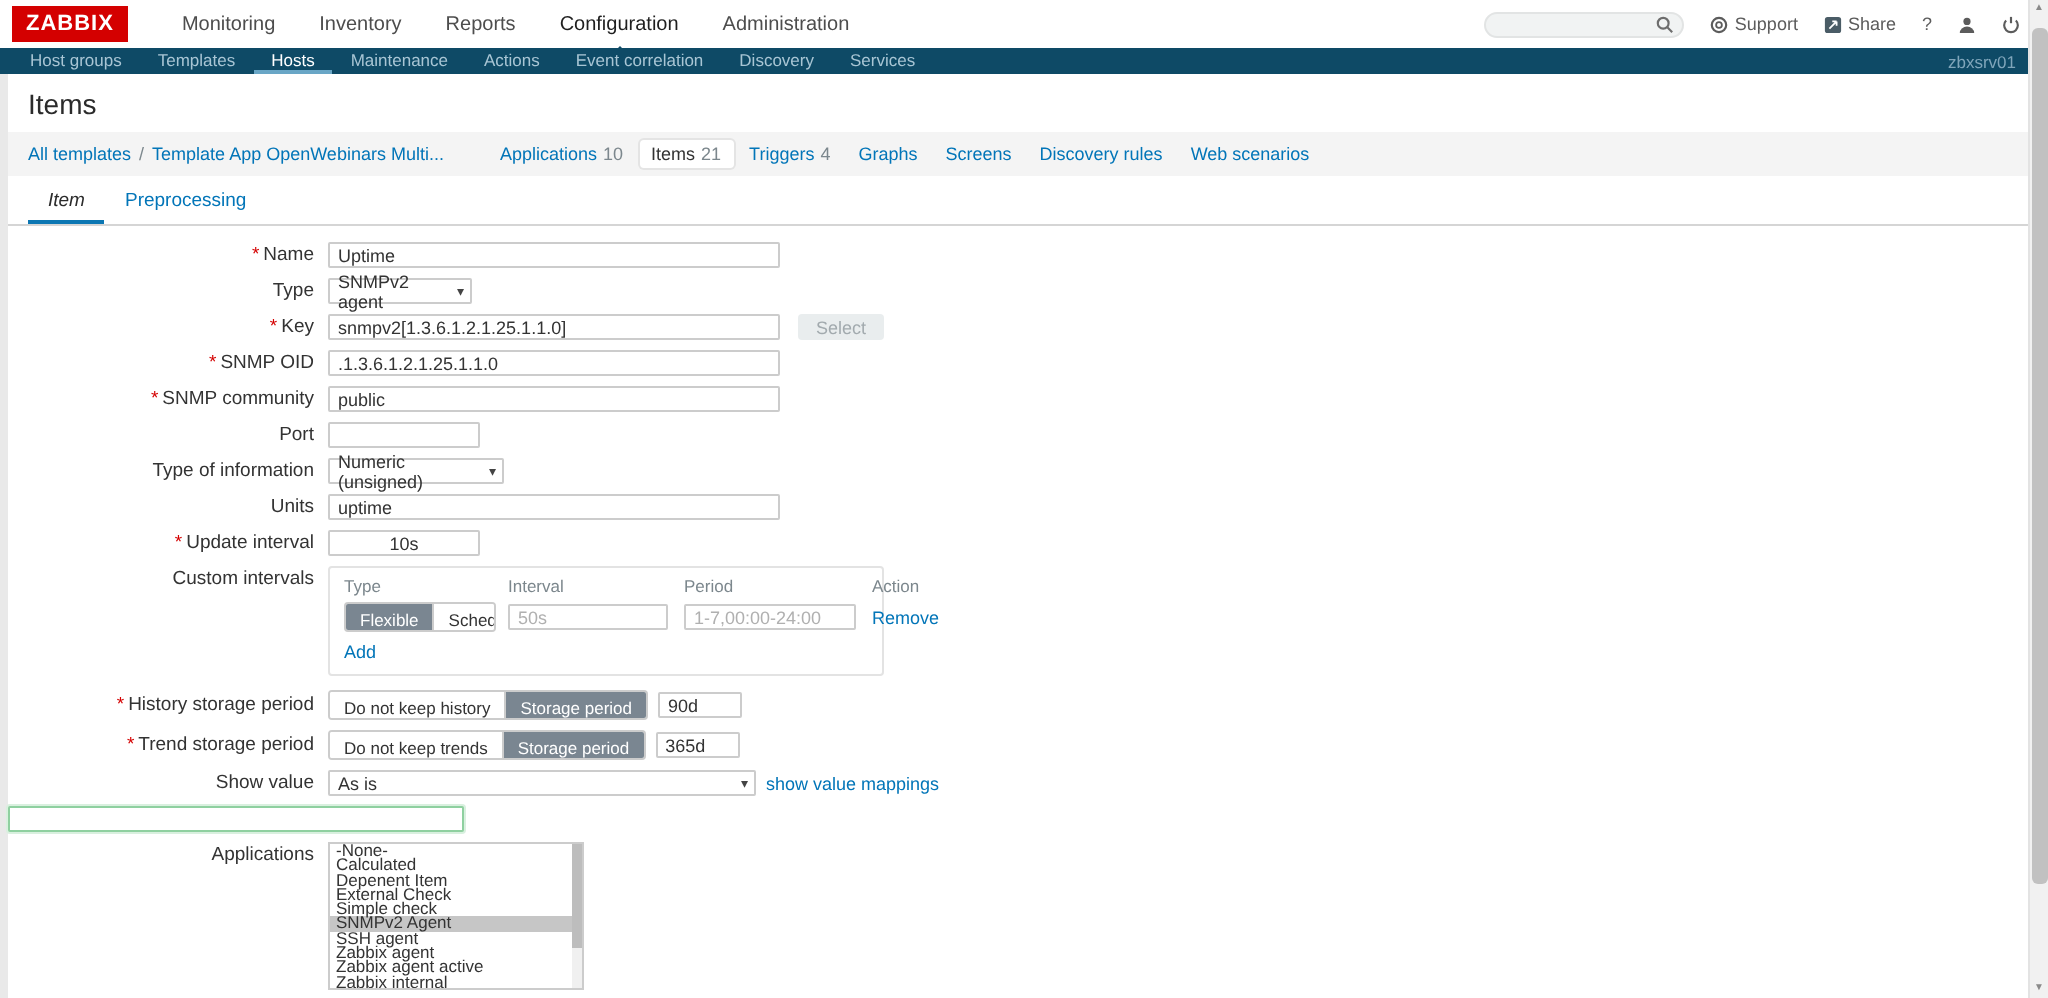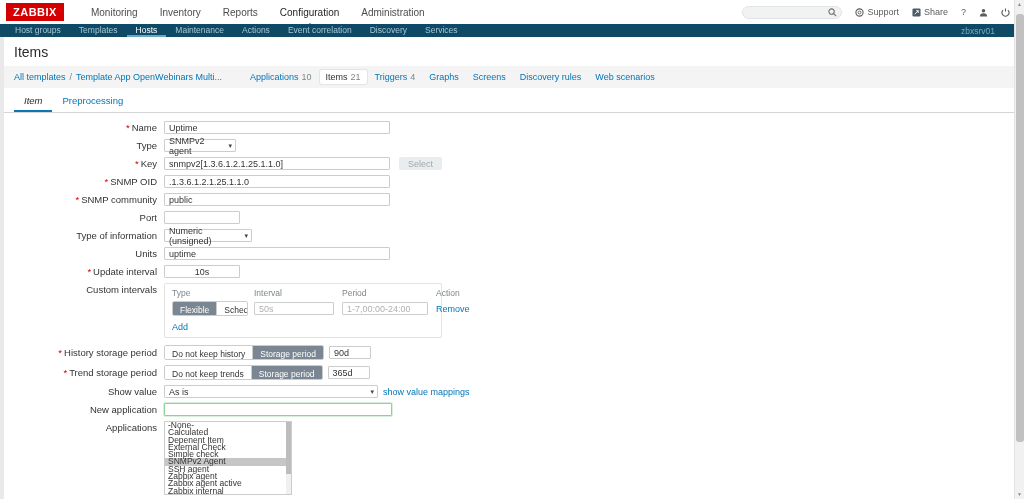--- a/index.html
+++ b/index.html
@@ -15,21 +15,21 @@
   .mainmenu .mitem.active::after { content:""; position:absolute; left:50%; bottom:-4px; margin-left:-4px;
     border-left:4px solid transparent; border-right:4px solid transparent; border-bottom:4px solid #0e4a66; }
   .top-right { margin-left:auto; display:flex; align-items:center; gap:13px; }
   .searchbox { width:100px; height:13px; background:#f1f3f3; border:1px solid #e2e4e4; border-radius:7px;
     display:flex; align-items:center; justify-content:flex-end; padding:0 4px; }
   .searchbox input { border:none; background:transparent; width:80px; font-size:8px; outline:none; }
   .top-link { font-size:9px; color:#5c5c5c; display:flex; align-items:center; gap:3px; cursor:pointer; }
   .ico { display:inline-flex; align-items:center; justify-content:center; }
 
   
-  .navbar { height:13px; background:#0e4a66; display:flex; align-items:center; padding:0 29px 0 6px; }
+  .navbar { height:13px; background:#0e4a66; display:flex; align-items:center; padding:0 16px 0 6px; }
   .navbar .nitem { font-size:8.5px; color:#a8c5d4; padding:0 9px; cursor:pointer; height:13px; line-height:13px; }
   .navbar .nitem.active { color:#fff; box-shadow:inset 0 -2px 0 #69a6c6; }
   .navbar .server { margin-left:auto; font-size:8.5px; color:#7fa5ba; }
 
   
   .scrollbar { position:absolute; top:0; right:0; width:10px; height:499px; background:#f1f1f1; border-left:1px solid #e3e3e3; z-index:50; }
   .scrollbar .arrow { height:9px; font-size:5px; color:#8a8a8a; text-align:center; line-height:9px; }
   .scrollbar .thumb { position:absolute; top:14px; left:1px; width:8px; height:428px; background:#c1c1c1; border-radius:3px; }
   .scrollbar .arrow.down { position:absolute; bottom:0; left:0; right:0; }
 
@@ -328,21 +328,20 @@
       <div class="field">
         <div class="sel" style="width:214px">
           <span>As is</span>
             <span class="caret">▾</span>
         </div>
         <a class="lnk bluelink">show value mappings</a>
       </div>
     </div>
 
     <div class="row">
-      <div class="label">New application</div>
       <div class="field">
           <input class="txt green-border" value="" style="">
         </div>
     </div>
 
     <div class="row top">
       <div class="label">Applications</div>
       <div class="field">
         <div class="listbox">
           <ul>

